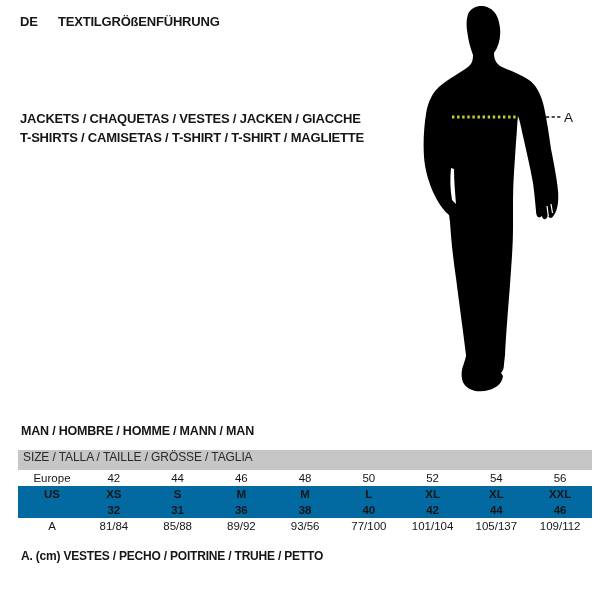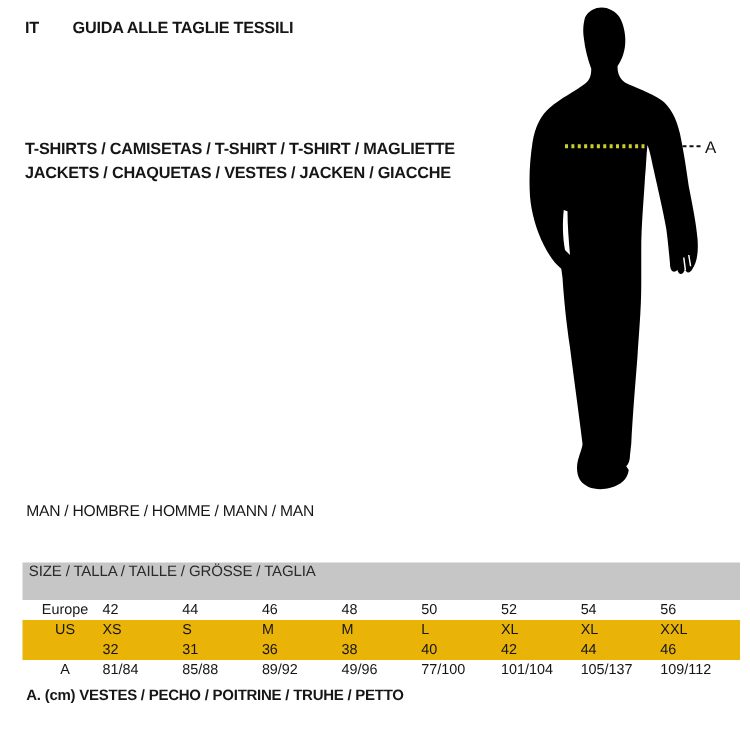--- a/index.html
+++ b/index.html
@@ -12,45 +12,45 @@
   .lang-block{position:absolute;left:20px;top:13px;}
   .lang-row{display:flex;height:18.7px;line-height:18.7px;}
   .lang-code{width:38px;font-size:13px;font-weight:700;letter-spacing:-0.2px;}
   .lang-label{font-size:13px;font-weight:700;letter-spacing:-0.2px;white-space:nowrap;}
   
   .category-block{position:absolute;left:20px;top:109px;}
   .category-line{font-size:13px;font-weight:700;letter-spacing:-0.2px;line-height:19px;white-space:nowrap;}
   
   .figure-wrap{position:absolute;left:380px;top:0;width:220px;height:400px;}
   
-  .section-title{position:absolute;left:21px;top:402px;font-size:12.5px;font-weight:400;letter-spacing:-0.2px;}
+  .section-title{position:absolute;left:21px;top:424px;font-size:12.5px;font-weight:700;letter-spacing:-0.2px;}
   .size-table{position:absolute;left:18px;top:450px;width:574px;font-size:11.5px;}
-  .table-header{background:#c6c6c6;height:30px;line-height:14px;padding-left:5px;
+  .table-header{background:#c6c6c6;height:20px;line-height:14px;padding-left:5px;
                 font-size:12px;font-weight:500;color:#2a2a2a;letter-spacing:-0.1px;}
   .t-row{display:grid;grid-template-columns:64px repeat(8,1fr);height:16px;line-height:16px;}
   .t-row.first{height:15px;line-height:15px;margin-top:1px;}
   .t-row .lbl{text-align:center;padding-left:4px;}
-  .t-row .val{}
-  .shade-band .t-row{background:#eab308;}
+  .t-row .val{text-align:center;}
+  .shade-band .t-row{background:#0369a1;font-weight:bold;}
   
   .footnote{position:absolute;left:21px;top:549px;font-size:12px;font-weight:700;letter-spacing:-0.2px;}
 </style>
 </head>
 <body>
 
 <div class="lang-block">
     <div class="lang-row">
-      <span class="lang-code">IT</span>
-      <span class="lang-label">GUIDA ALLE TAGLIE TESSILI</span>
+      <span class="lang-code">DE</span>
+      <span class="lang-label">TEXTILGRÖßENFÜHRUNG</span>
     </div>
   </div>
 
 <div class="category-block">
+    <div class="category-line">JACKETS / CHAQUETAS / VESTES / JACKEN / GIACCHE</div>
     <div class="category-line">T-SHIRTS / CAMISETAS / T-SHIRT / T-SHIRT / MAGLIETTE</div>
-    <div class="category-line">JACKETS / CHAQUETAS / VESTES / JACKEN / GIACCHE</div>
   </div>
 
 <div class="figure-wrap">
   <svg width="220" height="400" viewBox="0 0 220 400" xmlns="http://www.w3.org/2000/svg">
     <path d="M 88 14
              C 92 6 102 4 109 8
              C 116 11 119 19 120 28
              C 121 37 119 46 114 53
              C 114 59 116 63 120 66
              C 128 70 140 74 149 80
@@ -137,21 +137,21 @@
           <span class="val">42</span>
           <span class="val">44</span>
           <span class="val">46</span>
         </div>
       </div>
       <div class="t-row">
         <span class="lbl">A</span>
         <span class="val">81/84</span>
         <span class="val">85/88</span>
         <span class="val">89/92</span>
-        <span class="val">49/96</span>
+        <span class="val">93/56</span>
         <span class="val">77/100</span>
         <span class="val">101/104</span>
         <span class="val">105/137</span>
         <span class="val">109/112</span>
       </div>
     </div>
 </div>
 
 <div class="footnote">A. (cm) VESTES / PECHO / POITRINE / TRUHE / PETTO</div>
 

